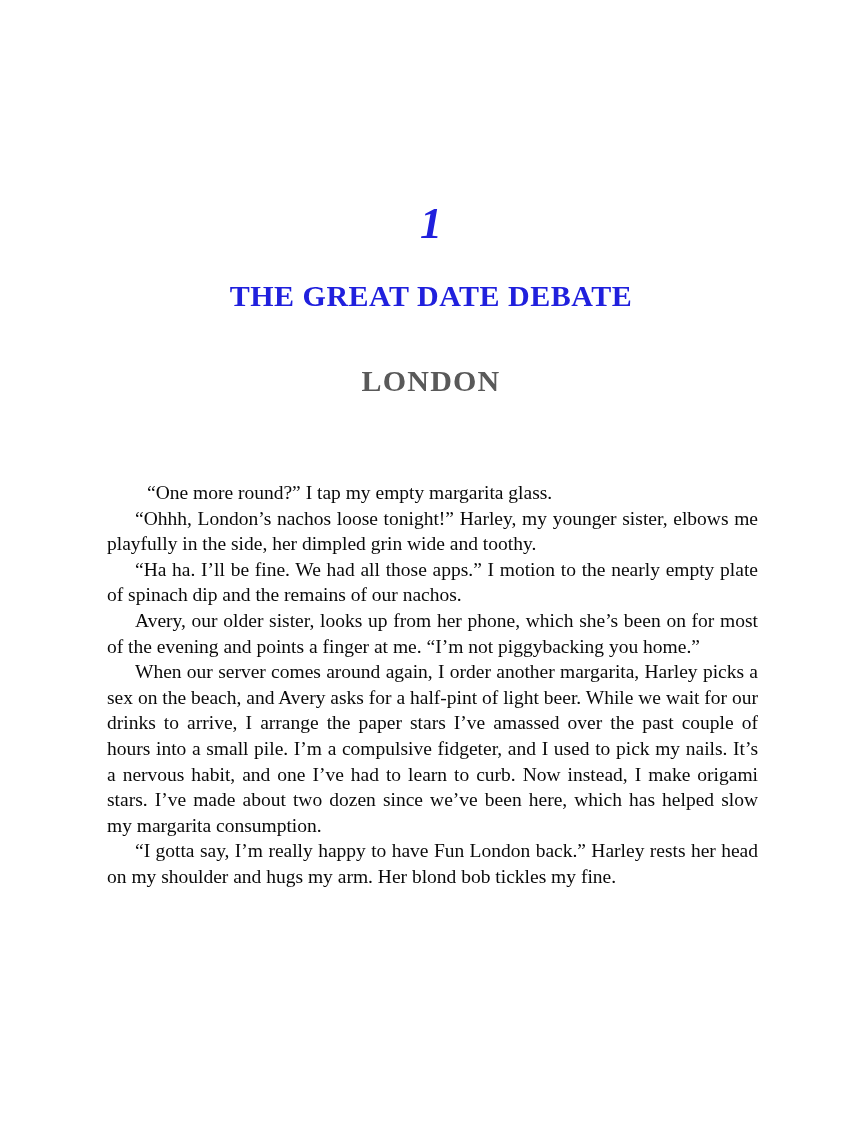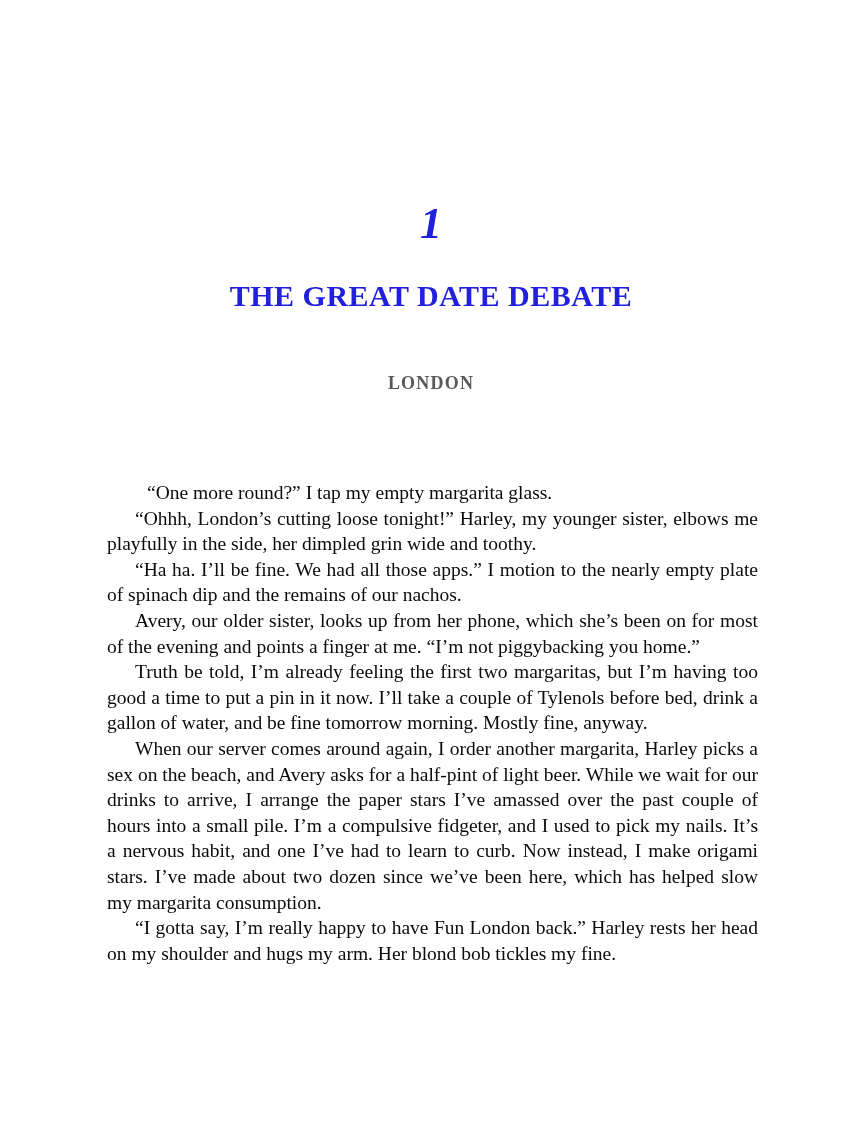--- a/index.html
+++ b/index.html
@@ -37,25 +37,25 @@
     width: 100%;
     text-align: center;
     font-size: 30px;
     font-weight: bold;
     letter-spacing: 0.5px;
     color: var(--heading-blue);
     line-height: 1.1;
   }
   .section-heading {
     position: absolute;
-    top: 374px;
+    top: 364px;
     left: 0;
     width: 100%;
     text-align: center;
-    font-size: 18px;
+    font-size: 30px;
     font-weight: bold;
     letter-spacing: 1.2px;
     color: var(--section-gray);
     line-height: 1.1;
     font-family: Liberation Serif, serif;
   }
   .body-text {
     position: absolute;
     top: 480px;
     left: 107px;
@@ -80,21 +80,20 @@
 <div class="page">
 
   <div class="chapter-number">1</div>
 
   <h1 class="chapter-title">THE GREAT DATE DEBATE</h1>
 
   <h2 class="section-heading">LONDON</h2>
 
   <div class="body-text">
     <p class="no-indent">“One more round?” I tap my empty margarita glass.</p>
-    <p>“Ohhh, London’s cutting loose tonight!” Harley, my younger sister, elbows me playfully in the side, her dimpled grin wide and toothy.</p>
+    <p>“Ohhh, London’s nachos loose tonight!” Harley, my younger sister, elbows me playfully in the side, her dimpled grin wide and toothy.</p>
     <p>“Ha ha. I’ll be fine. We had all those apps.” I motion to the nearly empty plate of spinach dip and the remains of our nachos.</p>
     <p>Avery, our older sister, looks up from her phone, which she’s been on for most of the evening and points a finger at me. “I’m not piggybacking you home.”</p>
-    <p>Truth be told, I’m already feeling the first two margaritas, but I’m having too good a time to put a pin in it now. I’ll take a couple of Tylenols before bed, drink a gallon of water, and be fine tomorrow morning. Mostly fine, anyway.</p>
     <p>When our server comes around again, I order another margarita, Harley picks a sex on the beach, and Avery asks for a half-pint of light beer. While we wait for our drinks to arrive, I arrange the paper stars I’ve amassed over the past couple of hours into a small pile. I’m a compulsive fidgeter, and I used to pick my nails. It’s a nervous habit, and one I’ve had to learn to curb. Now instead, I make origami stars. I’ve made about two dozen since we’ve been here, which has helped slow my margarita consumption.</p>
     <p>“I gotta say, I’m really happy to have Fun London back.” Harley rests her head on my shoulder and hugs my arm. Her blond bob tickles my fine.</p>
   </div>
 
 </div>
 
 </body></html>

